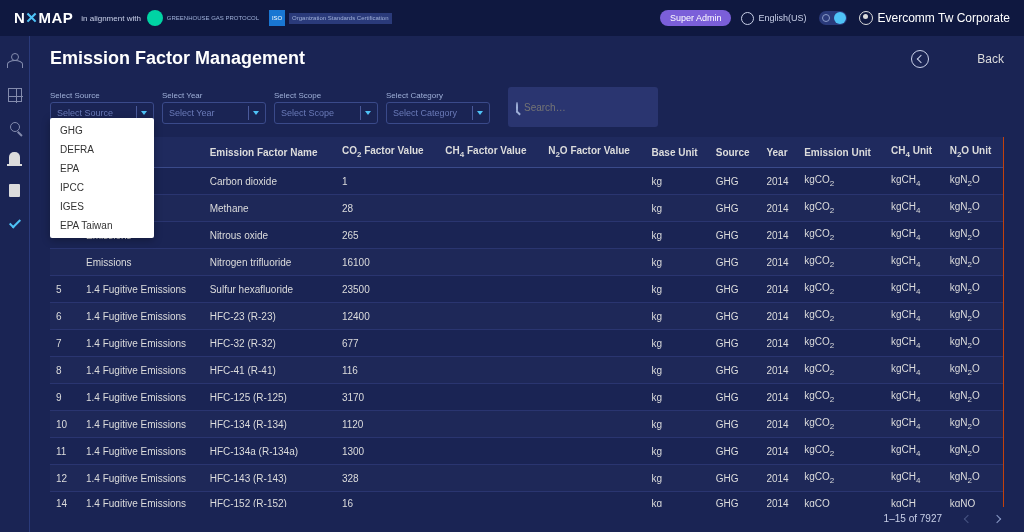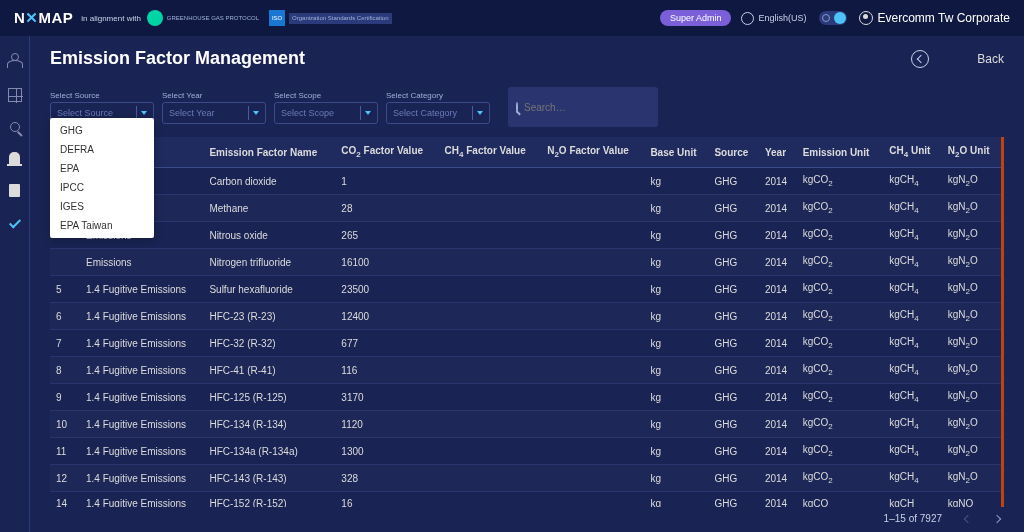--- a/index.html
+++ b/index.html
@@ -54,21 +54,21 @@
 .filter-div { width:1px; height:14px; background:#4a5a9a; margin:0 4px; }
 .filter-arrow { width:0; height:0; border-left:3px solid transparent; border-right:3px solid transparent; border-top:4px solid #4fc3f7; }
 .search-box { width:150px; height:40px; background:#2a3570; border-radius:3px; display:flex; align-items:center; padding:0 8px; margin-left:10px; }
 .search-ico { width:11px; height:11px; border:1.5px solid #9fb0d8; border-radius:50%; position:relative; margin-right:6px; }
 .search-ico::after { content:''; width:5px; height:1.5px; background:#9fb0d8; position:absolute; bottom:-2px; right:-4px; transform:rotate(45deg); }
 .search-input { background:transparent; border:none; color:#9fb0d8; font-size:10px; outline:none; flex:1; }
 .dropdown { position:absolute; left:20px; top:82px; width:104px; background:#fff; color:#333; border-radius:2px; box-shadow:0 2px 8px rgba(0,0,0,0.3); z-index:10; padding:3px 0; max-height:130px; overflow-y:auto; }
 .dropdown::-webkit-scrollbar { width:5px; }
 .dropdown::-webkit-scrollbar-thumb { background:#bbb; border-radius:3px; }
 .dd-item { padding:4px 10px; font-size:10px; cursor:pointer; }
-.table-wrap { flex:1; overflow:auto; border-right:3px solid #c2410c; }
+.table-wrap { flex:1; overflow:auto; border-right:1px solid #c2410c; }
 .table-wrap::-webkit-scrollbar { width:6px; height:6px; }
 .table-wrap::-webkit-scrollbar-thumb { background:#4a5a9a; border-radius:3px; }
 table { width:100%; border-collapse:collapse; font-size:10px; }
 thead th { background:#1f2a5e; text-align:left; padding:8px 6px; font-weight:bold; color:#dcdcdc; white-space:nowrap; border-bottom:1px solid #3a4a8a; position:sticky; top:0; }
 tbody td { padding:6px 6px; color:#dcdcdc; border-bottom:1px solid #2a3570; white-space:nowrap; }
 tbody tr:nth-child(even) { background:#1e2858; }
 .col-num { width:30px; }
 .sub { font-size:8px; vertical-align:sub; }
 .footer { display:flex; justify-content:flex-end; align-items:center; padding:6px 4px 0 0; font-size:10px; color:#c9d0e8; gap:23px; }
 .pager-arrow { width:6px; height:6px; border-right:1.5px solid #8a9bc8; border-bottom:1.5px solid #8a9bc8; cursor:pointer; }

